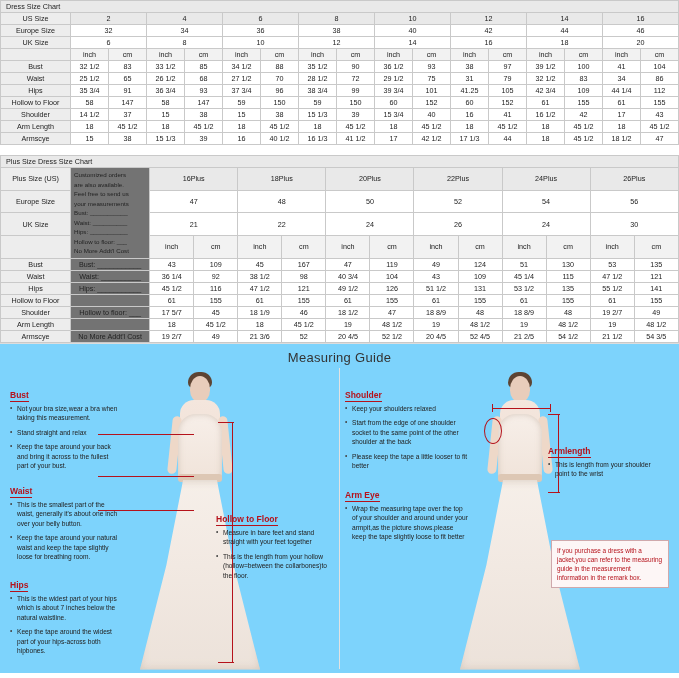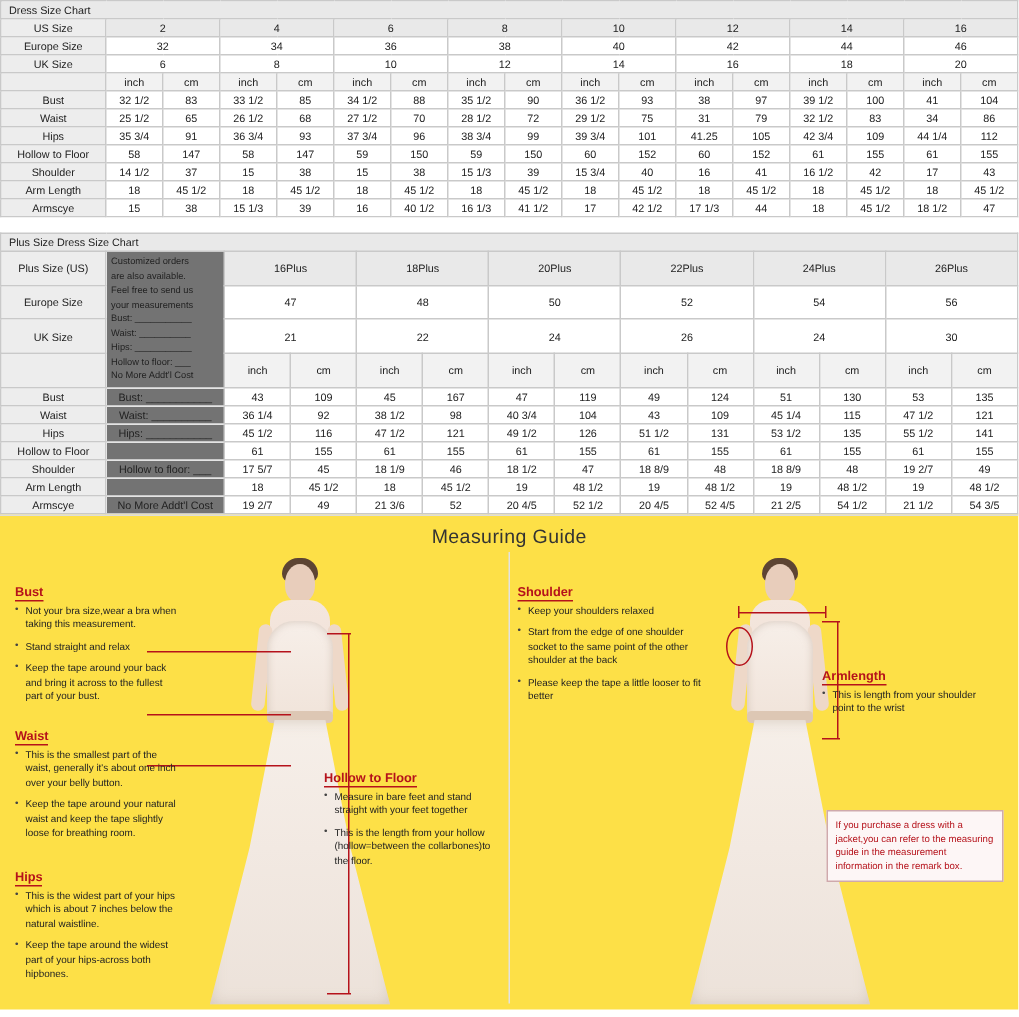--- a/index.html
+++ b/index.html
@@ -43,21 +43,21 @@
   .unit { background: #f2f2f2; font-weight: bold; }
   .shaded { background: #737373; }
 
   .gap { height: 10px; background: #fff; }
 
   
   .guide {
     position: relative;
     width: 679px;
     height: 330px;
-    background: #fde047;
+    background: #7dd3fc;
     border-top: 1px solid #ddd;
   }
   .guide-title {
     text-align: center;
     font-size: 13px;
     color: #333;
     padding-top: 6px;
     letter-spacing: .3px;
   }
   .divider-v {
@@ -600,20 +600,26 @@
 
     <div class="txtblock" style="left:345px; top:40px; width:124px;">
       <div class="sec-head under">Shoulder</div>
       <div class="bullets">
         <div>Keep your shoulders relaxed</div>
         <div>Start from the edge of one shoulder socket to the same point of the other shoulder at the back</div>
         <div>Please keep the tape a little looser to fit better</div>
       </div>
     </div>
 
+    <div class="txtblock" style="left:345px; top:140px; width:124px;">
+      <div class="sec-head under">Arm Eye</div>
+      <div class="bullets">
+        <div>Wrap the measuring tape over the top of your shoulder and around under your armpit,as the picture shows.please keep the tape slightly loose to fit better</div>
+      </div>
+    </div>
 
     <div class="txtblock" style="left:548px; top:96px; width:116px;">
       <div class="sec-head under">Armlength</div>
       <div class="bullets">
         <div>This is length from your shoulder point to the wrist</div>
       </div>
     </div>
 
     <div class="note-r" style="left:551px; top:196px;">If you purchase a dress with a jacket,you can refer to the measuring guide in the measurement information in the remark box.</div>
   </div>

